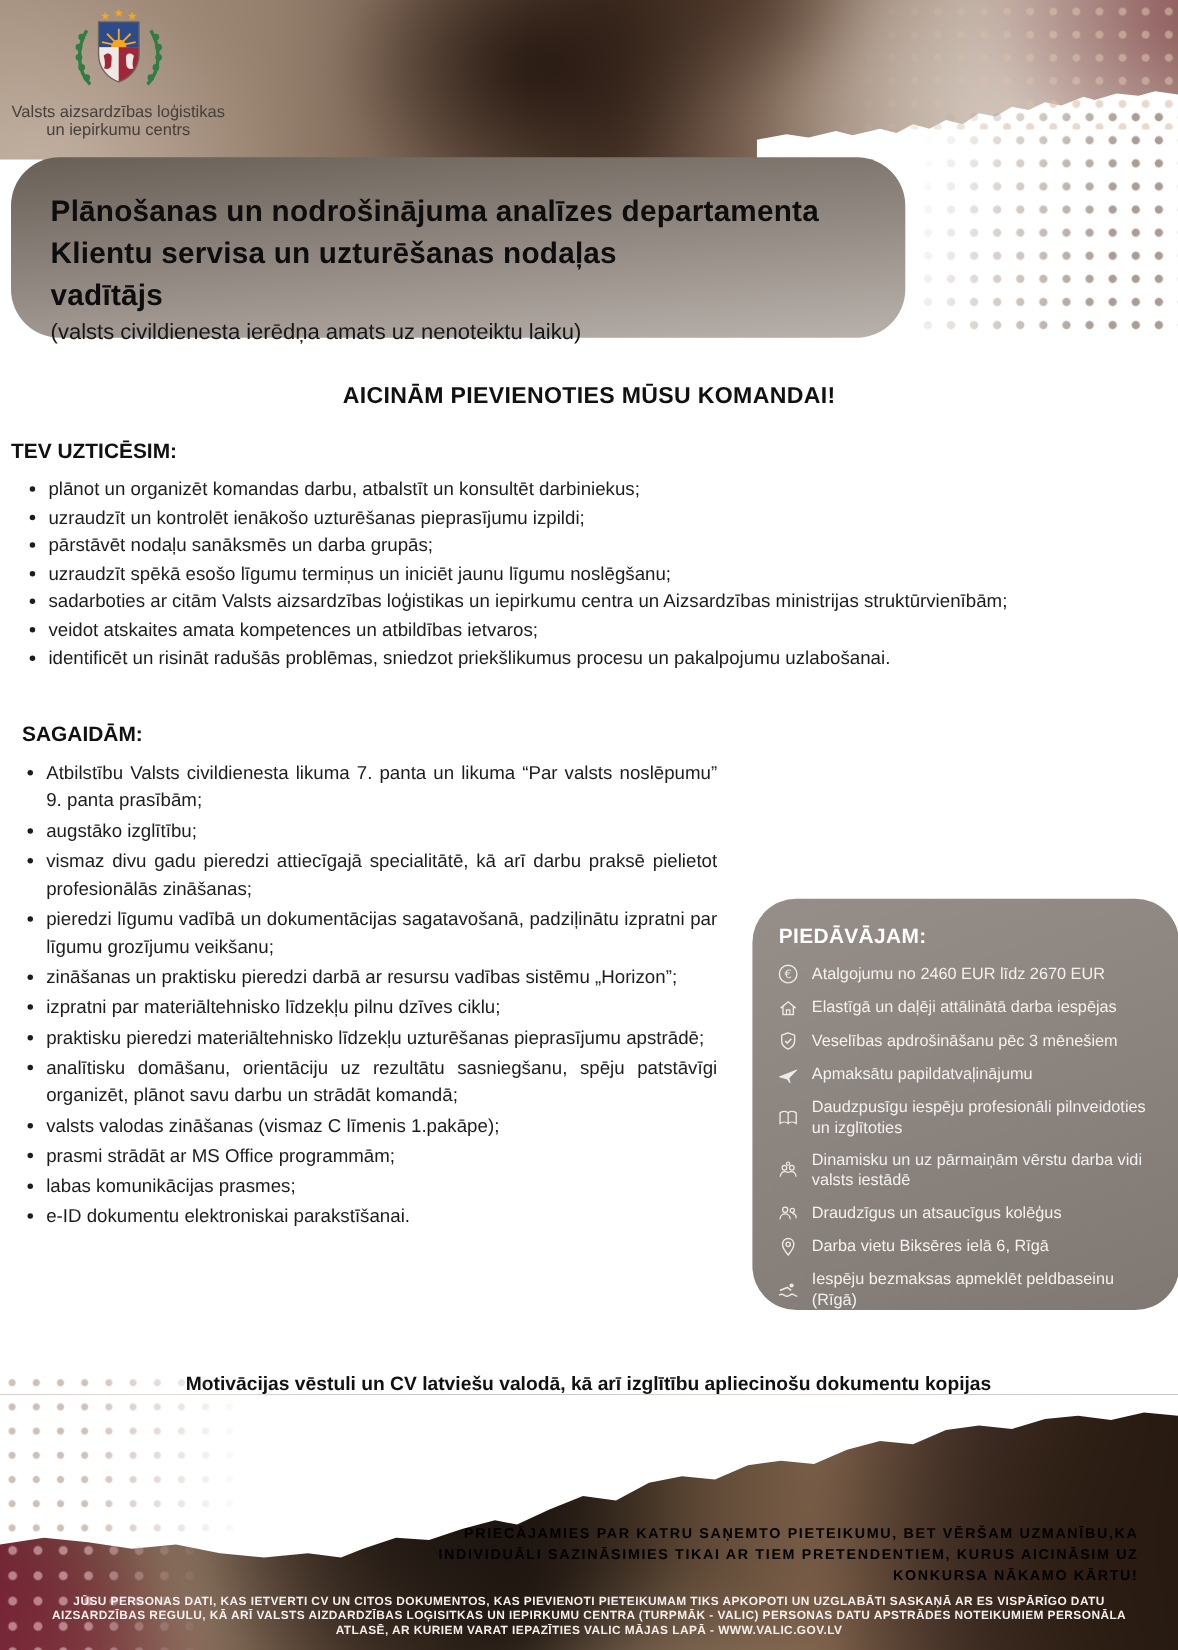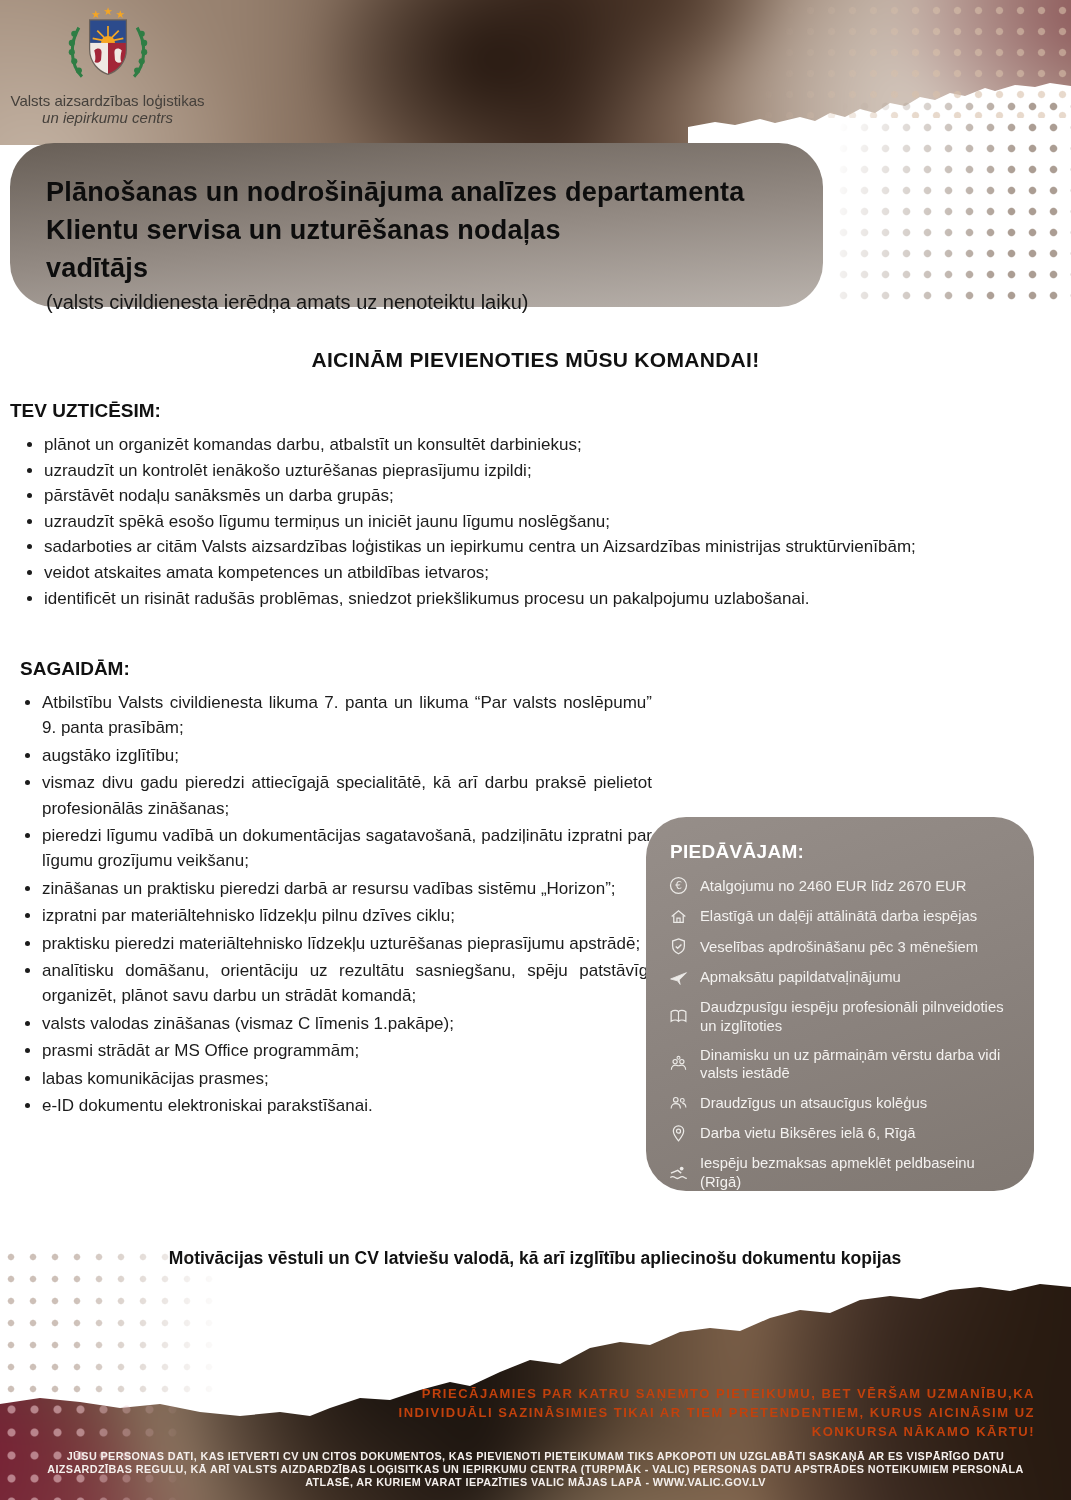--- a/index.html
+++ b/index.html
@@ -57,38 +57,38 @@
   .invite{left:0;top:348px;width:1071px;text-align:center;font-size:21px;font-weight:bold;letter-spacing:.3px;color:#111;}
   .sec-h{font-size:19px;font-weight:bold;color:#111;margin:0 0 10px 0;}
   .duties{left:10px;top:400px;width:1030px;}
   .duties ul{margin:8px 0 0 0;padding-left:34px;}
   .duties li{font-size:17px;line-height:25.6px;}
   .expect{left:20px;top:658px;width:632px;}
   .expect ul{margin:10px 0 0 0;padding-left:22px;}
   .expect li{font-size:17px;line-height:25.4px;text-align:justify;text-align-last:left;margin-bottom:2px;}
 
   
-  .offer-box{left:646px;top:817px;width:388px;height:374px;border-radius:40px;
+  .offer-box{left:684px;top:817px;width:388px;height:374px;border-radius:40px;
       background:linear-gradient(160deg,#968e89 0%,#8a827d 55%,#807872 100%);
       box-sizing:border-box;padding:24px 26px 0 22px;color:#f1eeec;}
   .offer-box h2{margin:0 0 13px 2px;font-size:19px;font-weight:bold;color:#fff;letter-spacing:.3px;}
   .offer-list{display:flex;flex-direction:column;gap:10.5px;}
   .offer-item{display:flex;gap:11px;align-items:center;}
   .offer-icon{width:21px;height:21px;flex:0 0 21px;color:#eceae7;margin-top:-1px;}
   .offer-text{font-size:14.8px;line-height:18.5px;color:#f3f1ef;}
 
   
   .apply{left:15px;top:1243px;width:1040px;text-align:center;font-size:17.5px;font-weight:bold;line-height:31px;color:#111;}
   .contacts{left:38px;top:1310px;}
   .contact-row{display:flex;align-items:center;gap:10px;height:29px;}
   .contact-icon{width:18px;height:18px;color:#8d8277;}
   .contact-text{font-size:14.5px;color:#1d1d1d;}
 
   
-  .footer-notice{right:36px;top:1384px;width:700px;text-align:right;color:#c2410c;font-weight:bold;
+  .footer-notice{right:36px;top:1384px;width:700px;text-align:right;color:#000000;font-weight:bold;
       font-size:13px;line-height:19px;letter-spacing:1.5px;}
   .footer-privacy{left:25px;top:1450px;width:1021px;text-align:center;color:#f4efec;
       font-size:10.8px;line-height:13px;letter-spacing:.4px;font-weight:bold;}
   .hidden-defs{position:absolute;width:0;height:0;overflow:hidden;}
 </style>
 </head>
 <body>
 
 <svg class="hidden-defs" aria-hidden="true">
   <defs>
@@ -188,21 +188,21 @@
         <circle cx="30" cy="24" r="4.6" fill="#f5a623"></circle>
         <path d="M30,23 L30,13 M30,23 L23,16 M30,23 L37,16 M30,23 L20,21 M30,23 L40,21" stroke="#f5a623" stroke-width="1.1"></path>
         <rect x="18" y="24" width="12" height="21" fill="#efe9e3"></rect>
         <rect x="30" y="24" width="12" height="21" fill="#a32638"></rect>
         <path d="M21,29 c2.5,-2.5 5,-1 4.8,1.2 l-0.3,4.5 c-0.2,2 -2.5,2.8 -4.3,1.8 c1,-1.5 0.5,-5.5 -0.2,-7.5 z" fill="#a32638"></path>
         <path d="M39,29 c-2.5,-2.5 -5,-1 -4.8,1.2 l0.3,4.5 c0.2,2 2.5,2.8 4.3,1.8 c-1,-1.5 -0.5,-5.5 0.2,-7.5 z" fill="#efe9e3"></path>
       </g>
       <path d="M18,9 H42 V28 C42,37 36,42.5 30,44.5 C24,42.5 18,37 18,28 Z" fill="none" stroke="#6b625a" stroke-width="0.8"></path>
     </svg>
     <div class="org-name">Valsts aizsardzības loģistikas</div>
-    <div class="org-name" style="margin-top:0;font-style:italic;">un iepirkumu centrs</div>
+    <div class="org-name" style="margin-top:0;">un iepirkumu centrs</div>
   </div>
 
   <div class="abs title-box">
     <h1>
       <span style="display:block">Plānošanas un nodrošinājuma analīzes departamenta</span>
       <span style="display:block">Klientu servisa un uzturēšanas nodaļas</span>
       <span style="display:block">vadītājs</span>
     </h1>
     <div class="subtitle">(valsts civildienesta ierēdņa amats uz nenoteiktu laiku)</div>
   </div>

